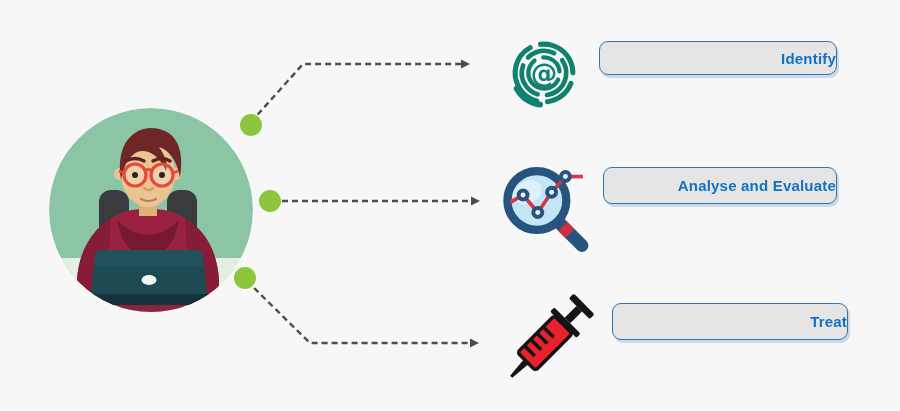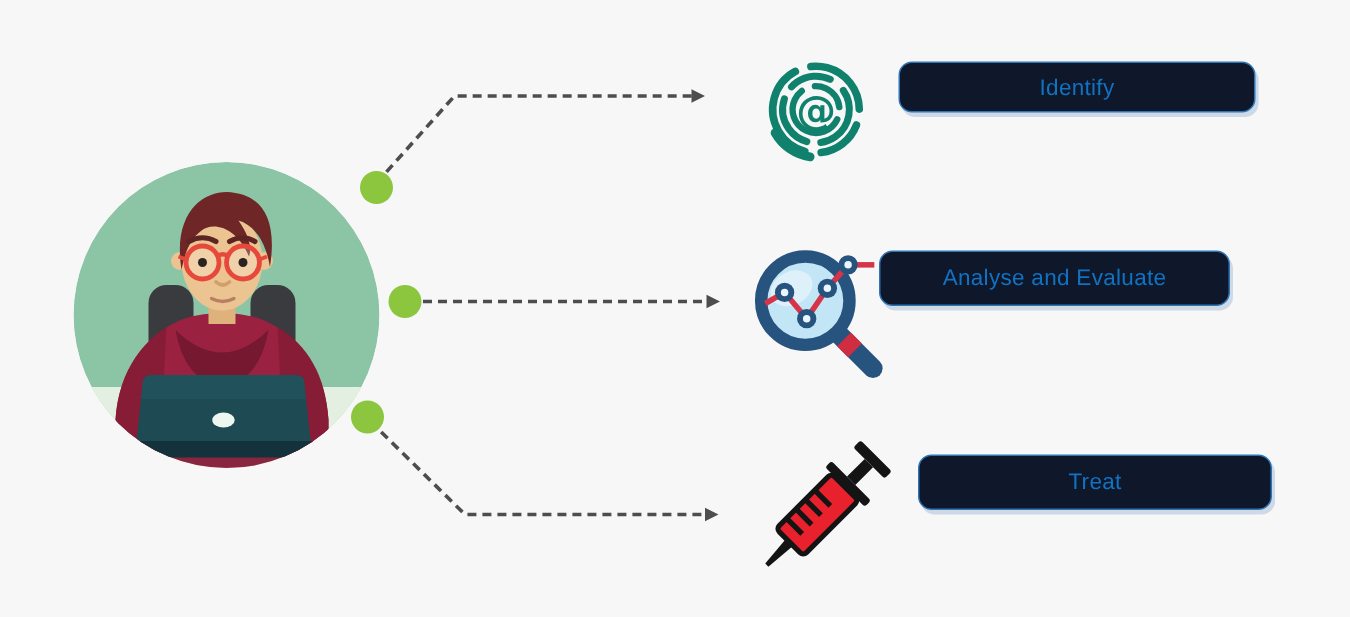--- a/index.html
+++ b/index.html
@@ -7,34 +7,34 @@
   body {
     font-family: "Liberation Sans", sans-serif;
     background: #f7f7f7;
     position: relative;
     overflow: hidden;
   }
   .stage { position: absolute; inset: 0; width: 900px; height: 411px; }
   .abs { position: absolute; }
   .label-box {
     position: absolute;
-    background: #0f172a;
+    background: #e5e5e5;
     border: 1.6px solid #2e75b6;
     border-radius: 9px;
     box-shadow: 2px 3px 0 rgba(110,150,195,0.30);
     display: flex;
     align-items: center;
-    justify-content: center;
+    justify-content: flex-end;
     color: #1272c2;
-    font-weight: normal;
+    font-weight: bold;
     font-size: 15px;
     letter-spacing: 0.2px;
   }
   #box-identify { left: 599px; top: 41px;  width: 238px; height: 34px; }
-  #box-analyse  { left: 586px; top: 167px; width: 234px; height: 37px; }
+  #box-analyse  { left: 603px; top: 167px; width: 234px; height: 37px; }
   #box-treat    { left: 612px; top: 303px; width: 236px; height: 37px; }
 
   #icon-fingerprint { left: 505px; top: 34px;  width: 78px;  height: 78px; }
   #icon-magnifier   { left: 496px; top: 160px; width: 102px; height: 92px; }
   #icon-syringe     { left: 494px; top: 284px; width: 108px; height: 108px; }
 
   #person { left: 49px; top: 108px; width: 204px; height: 204px; }
 
   svg { display: block; }
   .overlay { pointer-events: none; }

